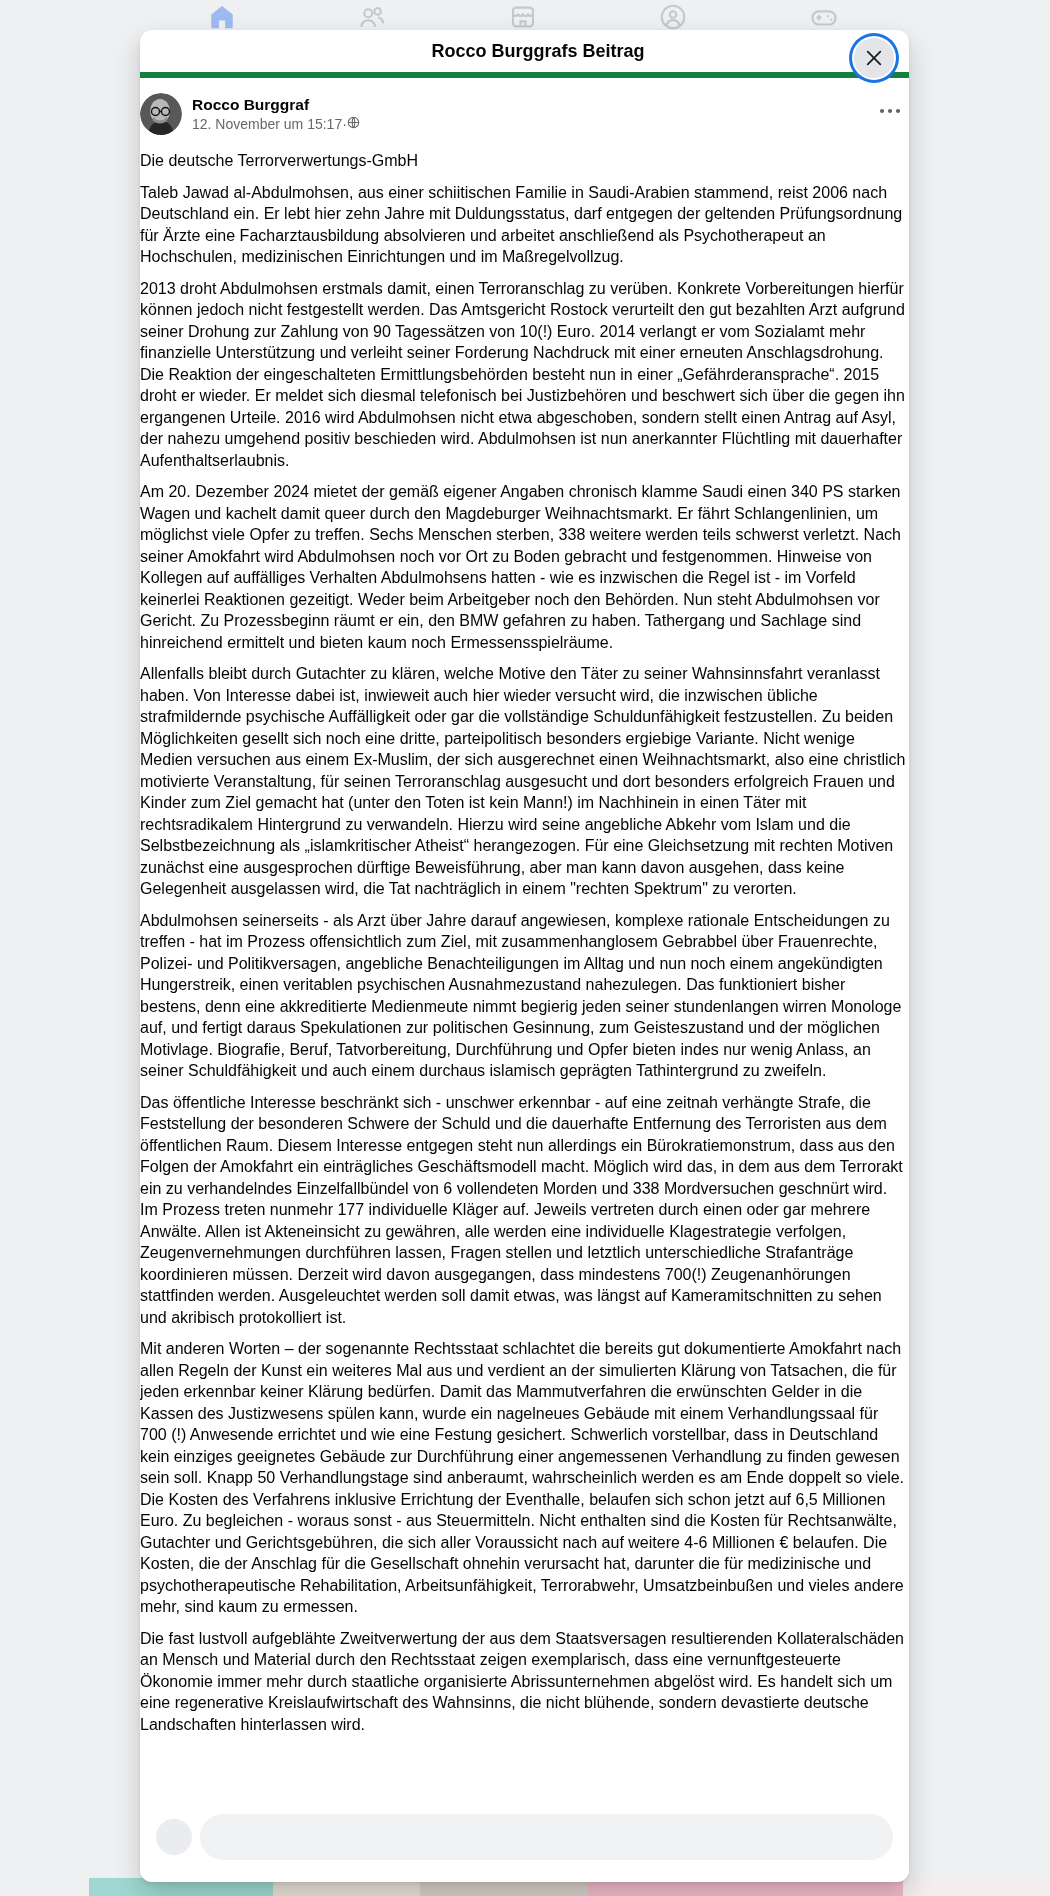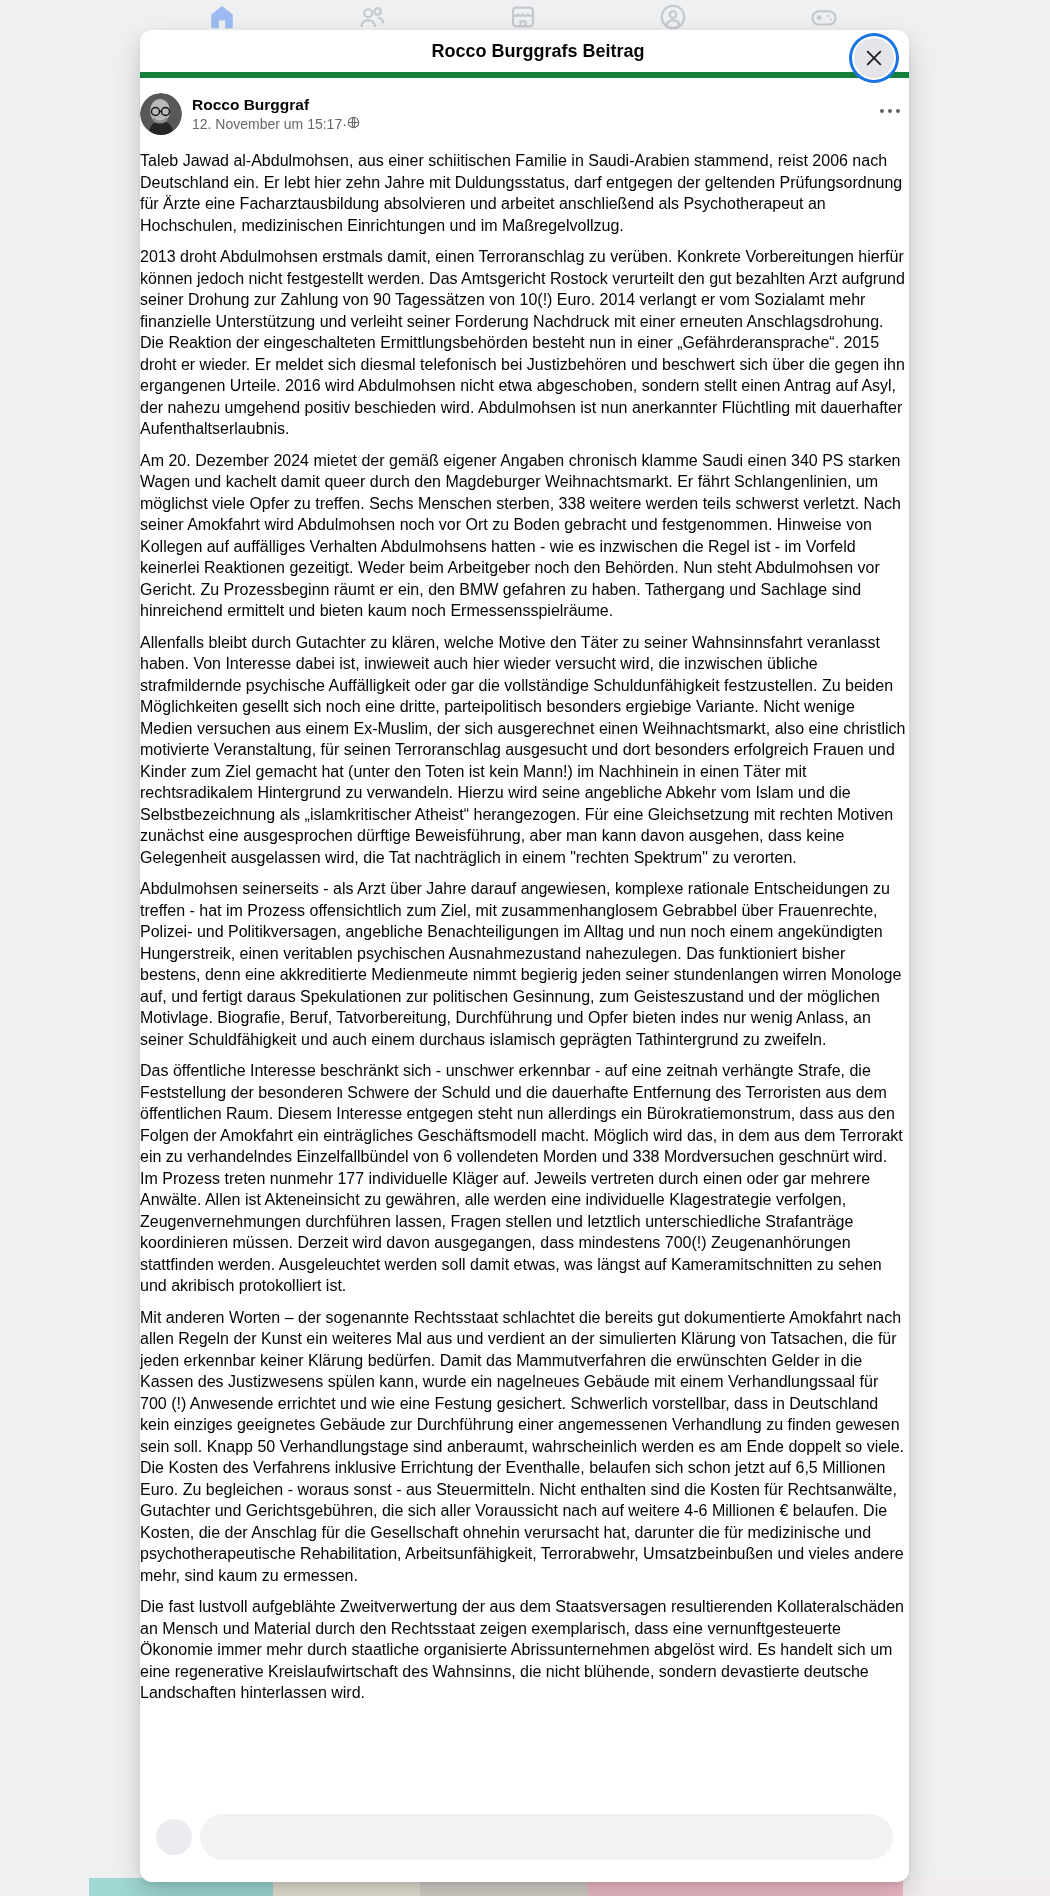--- a/index.html
+++ b/index.html
@@ -159,20 +159,21 @@
           <svg width="22" height="8" viewBox="0 0 22 8">
               <circle cx="3" cy="4" r="2.1" fill="#606770"></circle>
               <circle cx="11" cy="4" r="2.1" fill="#606770"></circle>
               <circle cx="19" cy="4" r="2.1" fill="#606770"></circle>
             </svg>
         </span>
       </button>
     </div>
 
     <div class="post-text">
+        <p>Die deutsche Terrorverwertungs-GmbH</p>
         <p>Taleb Jawad al-Abdulmohsen, aus einer schiitischen Familie in Saudi-Arabien stammend, reist 2006 nach Deutschland ein. Er lebt hier zehn Jahre mit Duldungsstatus, darf entgegen der geltenden Prüfungsordnung für Ärzte eine Facharztausbildung absolvieren und arbeitet anschließend als Psychotherapeut an Hochschulen, medizinischen Einrichtungen und im Maßregelvollzug.</p>
         <p>2013 droht Abdulmohsen erstmals damit, einen Terroranschlag zu verüben. Konkrete Vorbereitungen hierfür können jedoch nicht festgestellt werden. Das Amtsgericht Rostock verurteilt den gut bezahlten Arzt aufgrund seiner Drohung zur Zahlung von 90 Tagessätzen von 10(!) Euro. 2014 verlangt er vom Sozialamt mehr finanzielle Unterstützung und verleiht seiner Forderung Nachdruck mit einer erneuten Anschlagsdrohung. Die Reaktion der eingeschalteten Ermittlungsbehörden besteht nun in einer „Gefährderansprache“. 2015 droht er wieder. Er meldet sich diesmal telefonisch bei Justizbehören und beschwert sich über die gegen ihn ergangenen Urteile. 2016 wird Abdulmohsen nicht etwa abgeschoben, sondern stellt einen Antrag auf Asyl, der nahezu umgehend positiv beschieden wird. Abdulmohsen ist nun anerkannter Flüchtling mit dauerhafter Aufenthaltserlaubnis.</p>
         <p>Am 20. Dezember 2024 mietet der gemäß eigener Angaben chronisch klamme Saudi einen 340 PS starken Wagen und kachelt damit queer durch den Magdeburger Weihnachtsmarkt. Er fährt Schlangenlinien, um möglichst viele Opfer zu treffen. Sechs Menschen sterben, 338 weitere werden teils schwerst verletzt. Nach seiner Amokfahrt wird Abdulmohsen noch vor Ort zu Boden gebracht und festgenommen. Hinweise von Kollegen auf auffälliges Verhalten Abdulmohsens hatten - wie es inzwischen die Regel ist - im Vorfeld keinerlei Reaktionen gezeitigt. Weder beim Arbeitgeber noch den Behörden. Nun steht Abdulmohsen vor Gericht. Zu Prozessbeginn räumt er ein, den BMW gefahren zu haben. Tathergang und Sachlage sind hinreichend ermittelt und bieten kaum noch Ermessensspielräume.</p>
         <p>Allenfalls bleibt durch Gutachter zu klären, welche Motive den Täter zu seiner Wahnsinnsfahrt veranlasst haben. Von Interesse dabei ist, inwieweit auch hier wieder versucht wird, die inzwischen übliche strafmildernde psychische Auffälligkeit oder gar die vollständige Schuldunfähigkeit festzustellen. Zu beiden Möglichkeiten gesellt sich noch eine dritte, parteipolitisch besonders ergiebige Variante. Nicht wenige Medien versuchen aus einem Ex-Muslim, der sich ausgerechnet einen Weihnachtsmarkt, also eine christlich motivierte Veranstaltung, für seinen Terroranschlag ausgesucht und dort besonders erfolgreich Frauen und Kinder zum Ziel gemacht hat (unter den Toten ist kein Mann!) im Nachhinein in einen Täter mit rechtsradikalem Hintergrund zu verwandeln. Hierzu wird seine angebliche Abkehr vom Islam und die Selbstbezeichnung als „islamkritischer Atheist“ herangezogen. Für eine Gleichsetzung mit rechten Motiven zunächst eine ausgesprochen dürftige Beweisführung, aber man kann davon ausgehen, dass keine Gelegenheit ausgelassen wird, die Tat nachträglich in einem "rechten Spektrum" zu verorten.</p>
         <p>Abdulmohsen seinerseits - als Arzt über Jahre darauf angewiesen, komplexe rationale Entscheidungen zu treffen - hat im Prozess offensichtlich zum Ziel, mit zusammenhanglosem Gebrabbel über Frauenrechte, Polizei- und Politikversagen, angebliche Benachteiligungen im Alltag und nun noch einem angekündigten Hungerstreik, einen veritablen psychischen Ausnahmezustand nahezulegen. Das funktioniert bisher bestens, denn eine akkreditierte Medienmeute nimmt begierig jeden seiner stundenlangen wirren Monologe auf, und fertigt daraus Spekulationen zur politischen Gesinnung, zum Geisteszustand und der möglichen Motivlage. Biografie, Beruf, Tatvorbereitung, Durchführung und Opfer bieten indes nur wenig Anlass, an seiner Schuldfähigkeit und auch einem durchaus islamisch geprägten Tathintergrund zu zweifeln.</p>
         <p>Das öffentliche Interesse beschränkt sich - unschwer erkennbar - auf eine zeitnah verhängte Strafe, die Feststellung der besonderen Schwere der Schuld und die dauerhafte Entfernung des Terroristen aus dem öffentlichen Raum. Diesem Interesse entgegen steht nun allerdings ein Bürokratiemonstrum, dass aus den Folgen der Amokfahrt ein einträgliches Geschäftsmodell macht. Möglich wird das, in dem aus dem Terrorakt ein zu verhandelndes Einzelfallbündel von 6 vollendeten Morden und 338 Mordversuchen geschnürt wird. Im Prozess treten nunmehr 177 individuelle Kläger auf. Jeweils vertreten durch einen oder gar mehrere Anwälte. Allen ist Akteneinsicht zu gewähren, alle werden eine individuelle Klagestrategie verfolgen, Zeugenvernehmungen durchführen lassen, Fragen stellen und letztlich unterschiedliche Strafanträge koordinieren müssen. Derzeit wird davon ausgegangen, dass mindestens 700(!) Zeugenanhörungen stattfinden werden. Ausgeleuchtet werden soll damit etwas, was längst auf Kameramitschnitten zu sehen und akribisch protokolliert ist.</p>
         <p>Mit anderen Worten – der sogenannte Rechtsstaat schlachtet die bereits gut dokumentierte Amokfahrt nach allen Regeln der Kunst ein weiteres Mal aus und verdient an der simulierten Klärung von Tatsachen, die für jeden erkennbar keiner Klärung bedürfen. Damit das Mammutverfahren die erwünschten Gelder in die Kassen des Justizwesens spülen kann, wurde ein nagelneues Gebäude mit einem Verhandlungssaal für 700 (!) Anwesende errichtet und wie eine Festung gesichert. Schwerlich vorstellbar, dass in Deutschland kein einziges geeignetes Gebäude zur Durchführung einer angemessenen Verhandlung zu finden gewesen sein soll. Knapp 50 Verhandlungstage sind anberaumt, wahrscheinlich werden es am Ende doppelt so viele. Die Kosten des Verfahrens inklusive Errichtung der Eventhalle, belaufen sich schon jetzt auf 6,5 Millionen Euro. Zu begleichen - woraus sonst - aus Steuermitteln. Nicht enthalten sind die Kosten für Rechtsanwälte, Gutachter und Gerichtsgebühren, die sich aller Voraussicht nach auf weitere 4-6 Millionen € belaufen. Die Kosten, die der Anschlag für die Gesellschaft ohnehin verursacht hat, darunter die für medizinische und psychotherapeutische Rehabilitation, Arbeitsunfähigkeit, Terrorabwehr, Umsatzbeinbußen und vieles andere mehr, sind kaum zu ermessen.</p>
         <p>Die fast lustvoll aufgeblähte Zweitverwertung der aus dem Staatsversagen resultierenden Kollateralschäden an Mensch und Material durch den Rechtsstaat zeigen exemplarisch, dass eine vernunftgesteuerte Ökonomie immer mehr durch staatliche organisierte Abrissunternehmen abgelöst wird. Es handelt sich um eine regenerative Kreislaufwirtschaft des Wahnsinns, die nicht blühende, sondern devastierte deutsche Landschaften hinterlassen wird.</p>
       </div>
 

